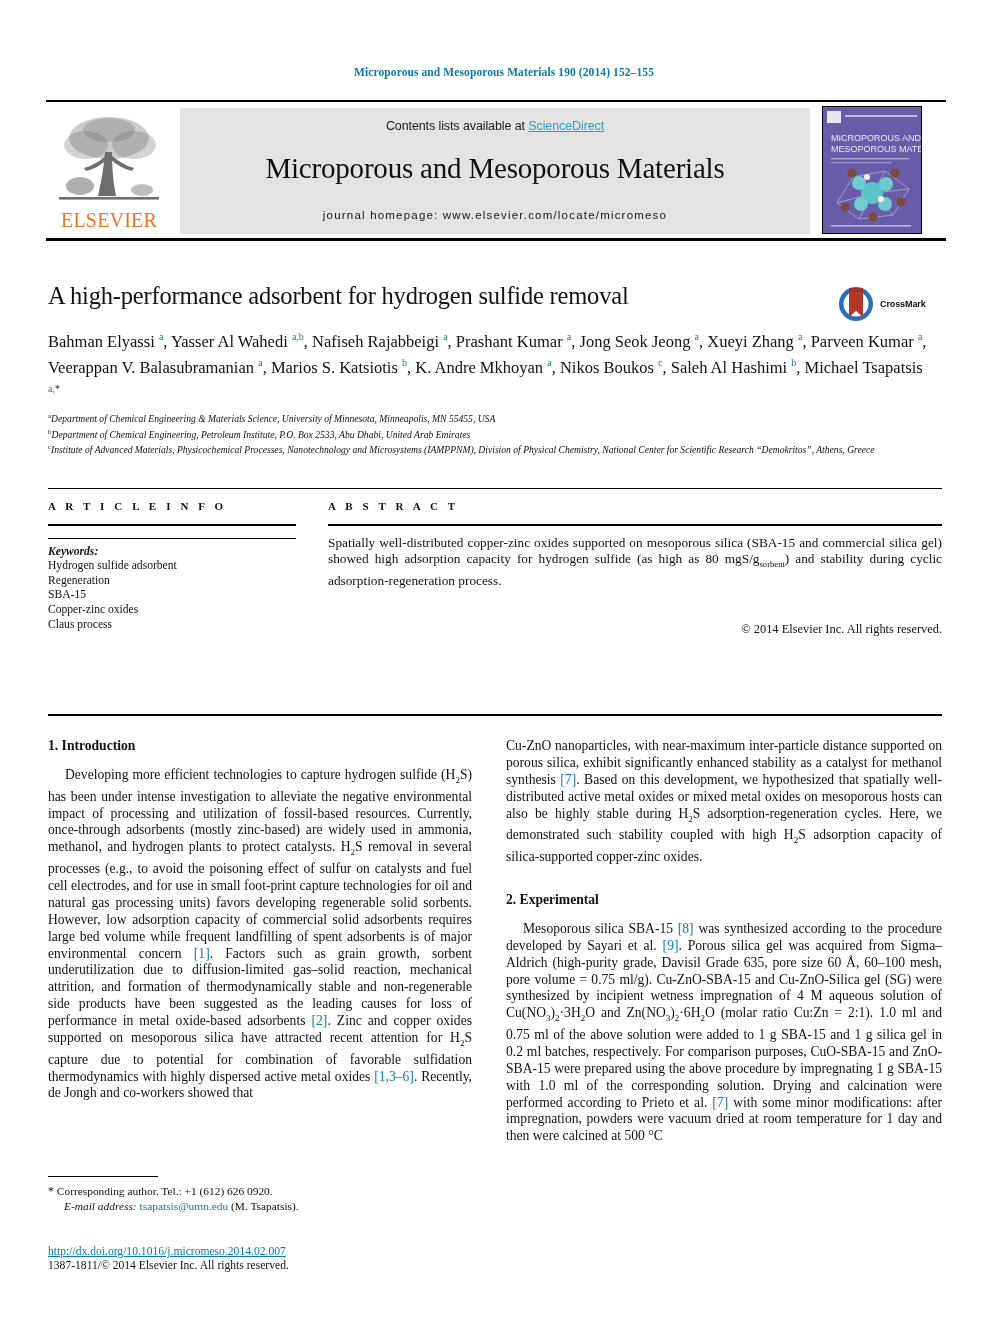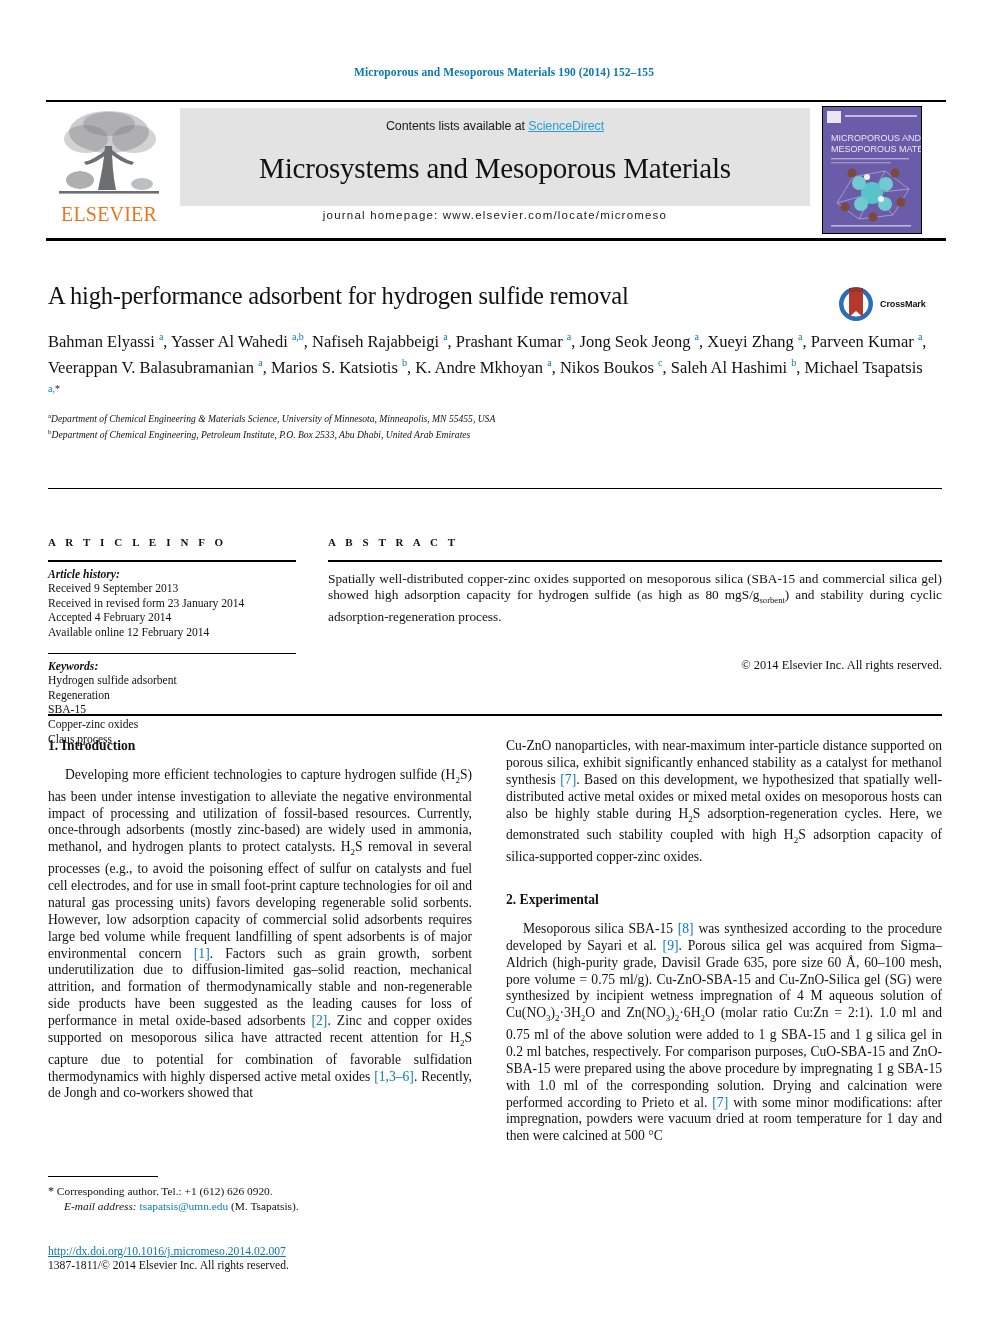--- a/index.html
+++ b/index.html
@@ -43,36 +43,36 @@
   .rule-bottom {
     position: absolute; top: 138px; left: 0; width: 900px; height: 3px;
     background: #000;
   }
 
   .elsevier-logo {
     position: absolute;
     top: 6px; left: 0;
     width: 126px; height: 130px;
     display: flex; flex-direction: column;
-    align-items: center; justify-content: flex-start;
+    align-items: center; justify-content: center;
   }
   .elsevier-tree { width: 110px; height: 96px; }
   .elsevier-word {
     font-family: "Liberation Serif", serif;
     font-size: 20px;
     letter-spacing: 0.2px;
     color: #E87722;
     line-height: 1;
     margin-top: 2px;
   }
 
   .journal-band {
     position: absolute;
     top: 8px; left: 134px;
-    width: 630px; height: 98px;
+    width: 630px; height: 126px;
     background: #e3e3e3;
     text-align: center;
   }
   .contents-line {
     font-family: "Liberation Sans", sans-serif;
     font-size: 12.5px;
     color: #1a1a1a;
     padding-top: 11px;
     letter-spacing: -0.1px;
   }
@@ -165,21 +165,20 @@
     position: absolute;
     top: 500px; left: 328px;
     width: 614px;
   }
   .sec-head {
     font-family: "Liberation Serif", serif;
     font-size: 11px;
     font-weight: bold;
     letter-spacing: 3.6px;
     color: #111;
-    margin-top: 36px;
   }
   .hr-thin { height: 1px; background: #000; margin: 12px 0 0 0; }
   .hr-thick { height: 1.6px; background: #000; margin: 12px 0 0 0; }
 
   .info-block {
     font-family: "Liberation Serif", serif;
     font-size: 11.6px;
     line-height: 14.6px;
     color: #111;
     margin-top: 6px;
@@ -293,21 +292,21 @@
         </g>
         <rect x="5" y="85" width="100" height="2.6" fill="#6d6e70"></rect>
       </svg>
       <div class="elsevier-word">ELSEVIER</div>
     </div>
 
     <div class="journal-band">
       <div class="contents-line">
         <span>Contents lists available at </span><a class="sciencedirect" href="#">ScienceDirect</a>
       </div>
-      <div class="journal-title">Microsystems and Mesoporous Materials</div>
+      <div class="journal-title">Microporous and Mesoporous Materials</div>
       <div class="journal-homepage">journal homepage: www.elsevier.com/locate/micromeso</div>
     </div>
 
     <div class="cover">
       <svg viewBox="0 0 100 128" width="100" height="128">
         <rect x="0" y="0" width="100" height="128" fill="#6a5ca8"></rect>
         <rect x="4" y="4" width="14" height="12" fill="#ffffff" opacity="0.85"></rect>
         <rect x="22" y="8" width="72" height="2" fill="#d8d4ea" opacity="0.8"></rect>
         <text x="8" y="34" fill="#e9e6f5" font-family="Liberation Sans, sans-serif" font-size="9" letter-spacing="0">MICROPOROUS AND</text>
         <text x="8" y="45" fill="#e9e6f5" font-family="Liberation Sans, sans-serif" font-size="9">MESOPOROUS MATERIALS</text>
@@ -350,34 +349,28 @@
       <path d="M13 5 L27 5 L27 9 L13 9 Z" fill="#9c3125"></path>
     </svg>
     <div class="crossmark-label">CrossMark</div>
   </div>
 
   <div class="authors">Bahman Elyassi <sup>a</sup>, Yasser Al Wahedi <sup>a,b</sup>, Nafiseh Rajabbeigi <sup>a</sup>, Prashant Kumar <sup>a</sup>, Jong Seok Jeong <sup>a</sup>, Xueyi Zhang <sup>a</sup>, Parveen Kumar <sup>a</sup>, Veerappan V. Balasubramanian <sup>a</sup>, Marios S. Katsiotis <sup>b</sup>, K. Andre Mkhoyan <sup>a</sup>, Nikos Boukos <sup>c</sup>, Saleh Al Hashimi <sup>b</sup>, Michael Tsapatsis <sup>a,</sup><sup class="star">*</sup></div>
 
   <div class="affiliations">
     <div><sup>a</sup><span>Department of Chemical Engineering &amp; Materials Science, University of Minnesota, Minneapolis, MN 55455, USA</span></div>
     <div><sup>b</sup><span>Department of Chemical Engineering, Petroleum Institute, P.O. Box 2533, Abu Dhabi, United Arab Emirates</span></div>
+    <div><sup>c</sup><span>Institute of Advanced Materials, Physicochemical Processes, Nanotechnology and Microsystems (IAMPPNM), Division of Physical Chemistry, National Center for Scientific Research “Demokritos”, Athens, Greece</span></div>
   </div>
 
   <div class="rule-info-top"></div>
 
   <div class="info-col">
     <div class="sec-head">A R T I C L E  I N F O</div>
     <div class="hr-thick"></div>
-    <div class="info-block">
-      <div class="lbl">Article history:</div>
-      <div>Received 9 September 2013</div>
-      <div>Received in revised form 23 January 2014</div>
-      <div>Accepted 4 February 2014</div>
-      <div>Available online 12 February 2014</div>
-    </div>
     <div class="hr-thin"></div>
     <div class="info-block">
       <div class="lbl">Keywords:</div>
       <div>Hydrogen sulfide adsorbent</div>
       <div>Regeneration</div>
       <div>SBA-15</div>
       <div>Copper-zinc oxides</div>
       <div>Claus process</div>
     </div>
   </div>

